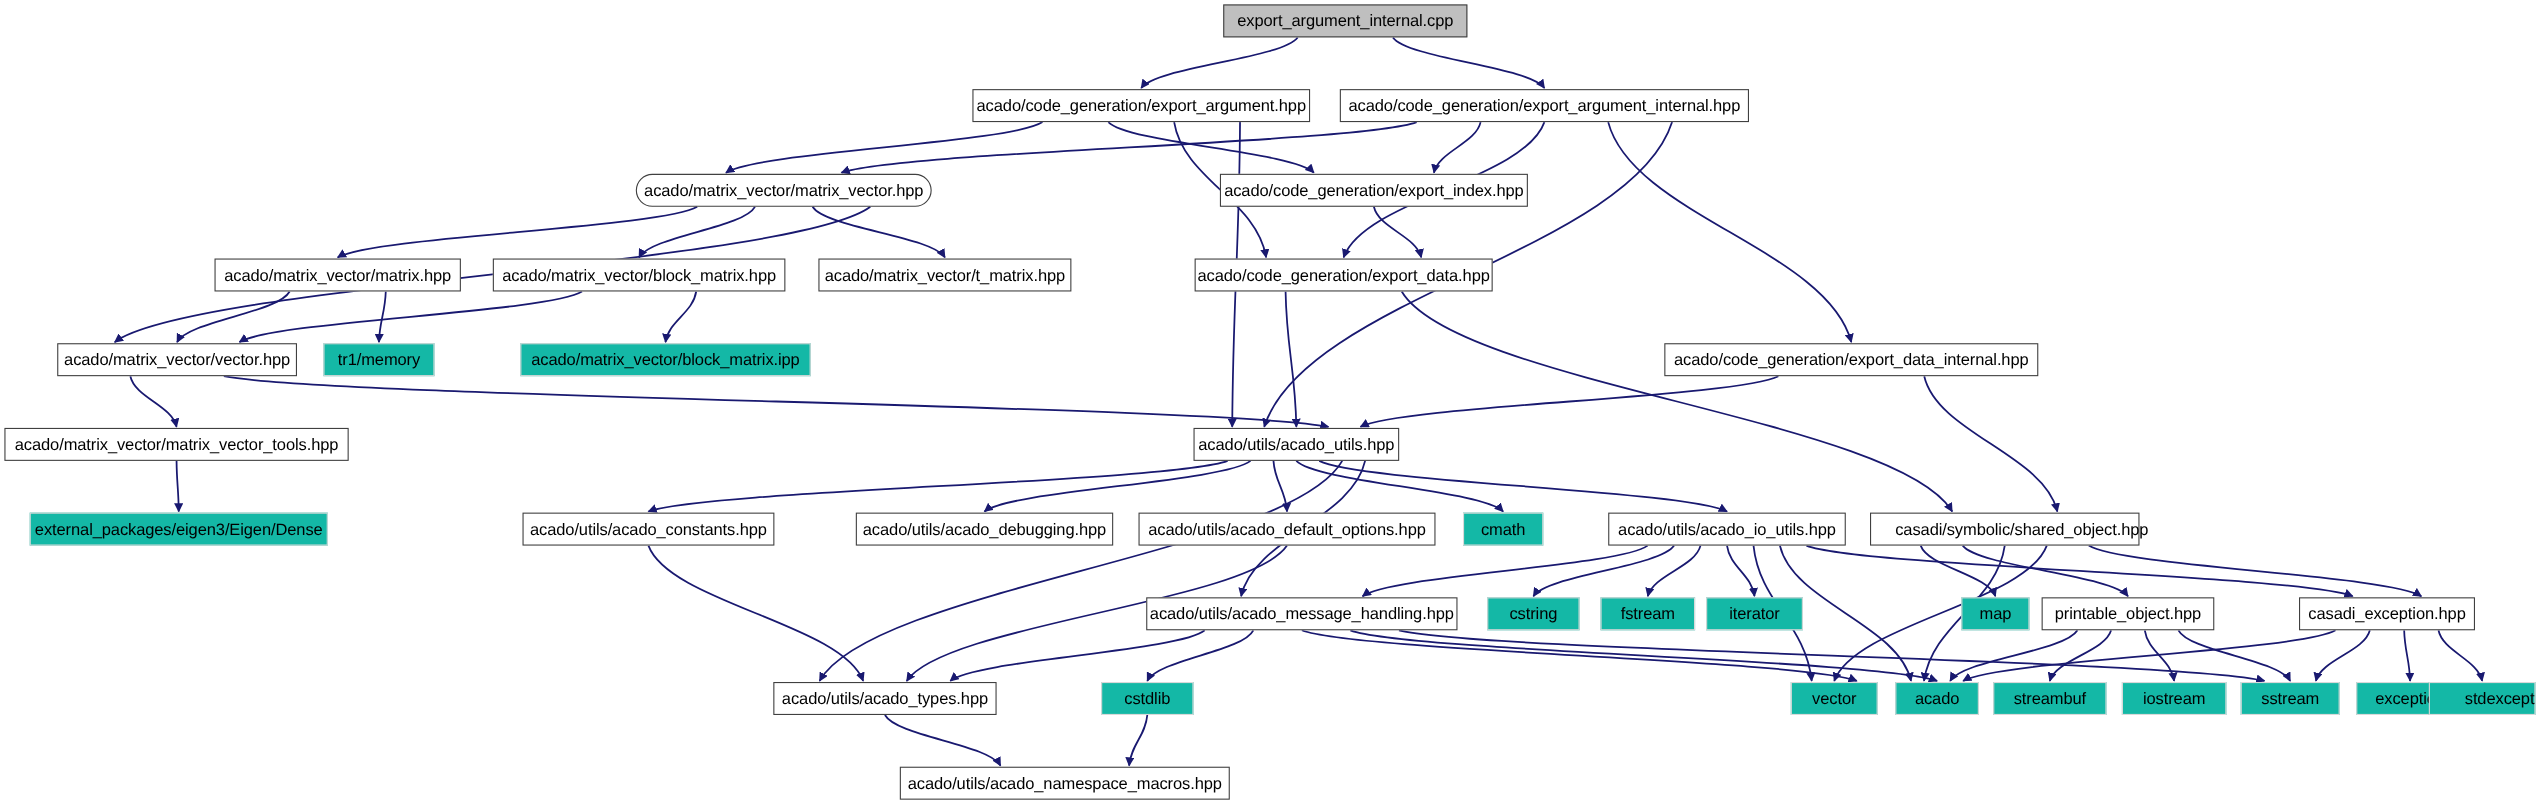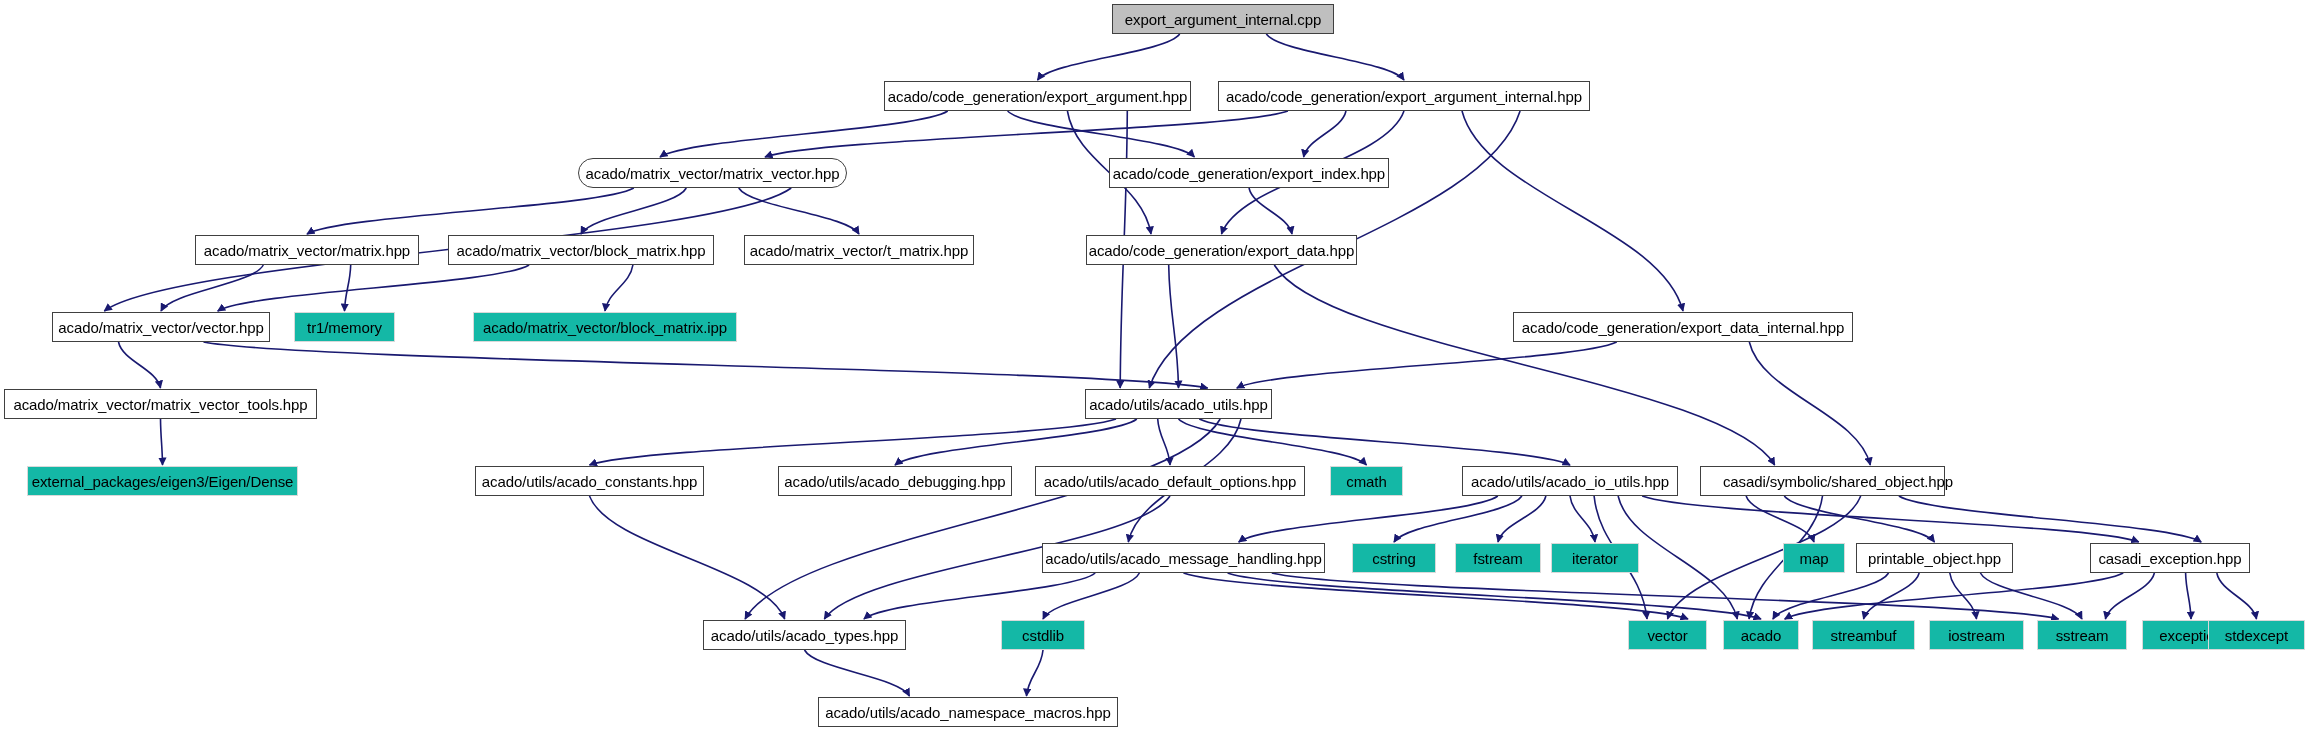--- a/index.html
+++ b/index.html
@@ -231,20 +231,20 @@
       </div>
       <div class="node sys" style="left: 1929px; top: 620px; width: 95px; height: 30px;">
         <span class="node-label">iostream</span>
       </div>
       <div class="node sys" style="left: 2037px; top: 620px; width: 90px; height: 30px;">
         <span class="node-label">sstream</span>
       </div>
       <div class="node sys" style="left: 2142px; top: 620px; width: 98px; height: 30px;">
         <span class="node-label">exception</span>
       </div>
-      <div class="node sys" style="left: 2208px; top: 620px; width: 97px; height: 30px;">
+      <div class="node sys" style="left: 2208px; top: 620px; width: 97px; height: 30px; justify-content: flex-end;">
         <span class="node-label">stdexcept</span>
       </div>
       <div class="node hdr" style="left: 818px; top: 697px; width: 300px; height: 30px;">
         <span class="node-label">acado/utils/acado_namespace_macros.hpp</span>
       </div>
     </div>
 </div>
 
 </body></html>

